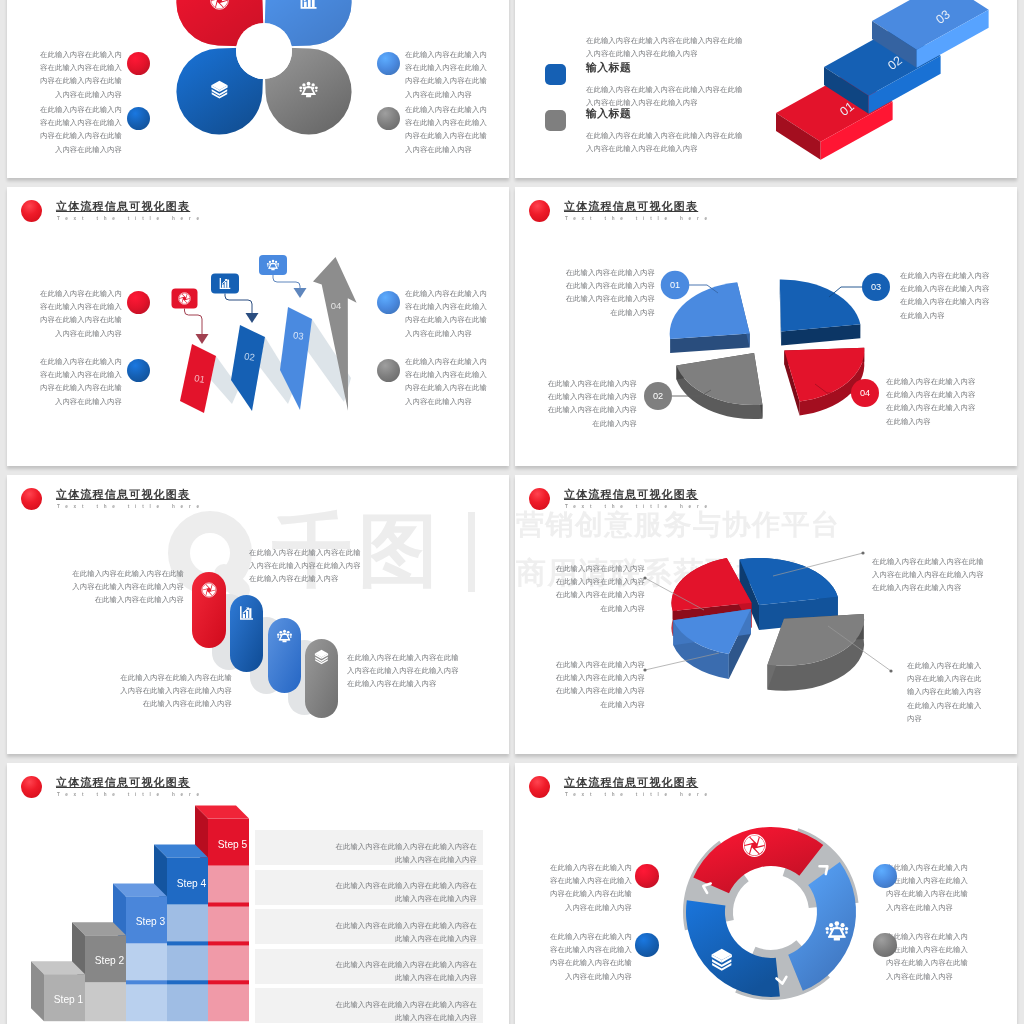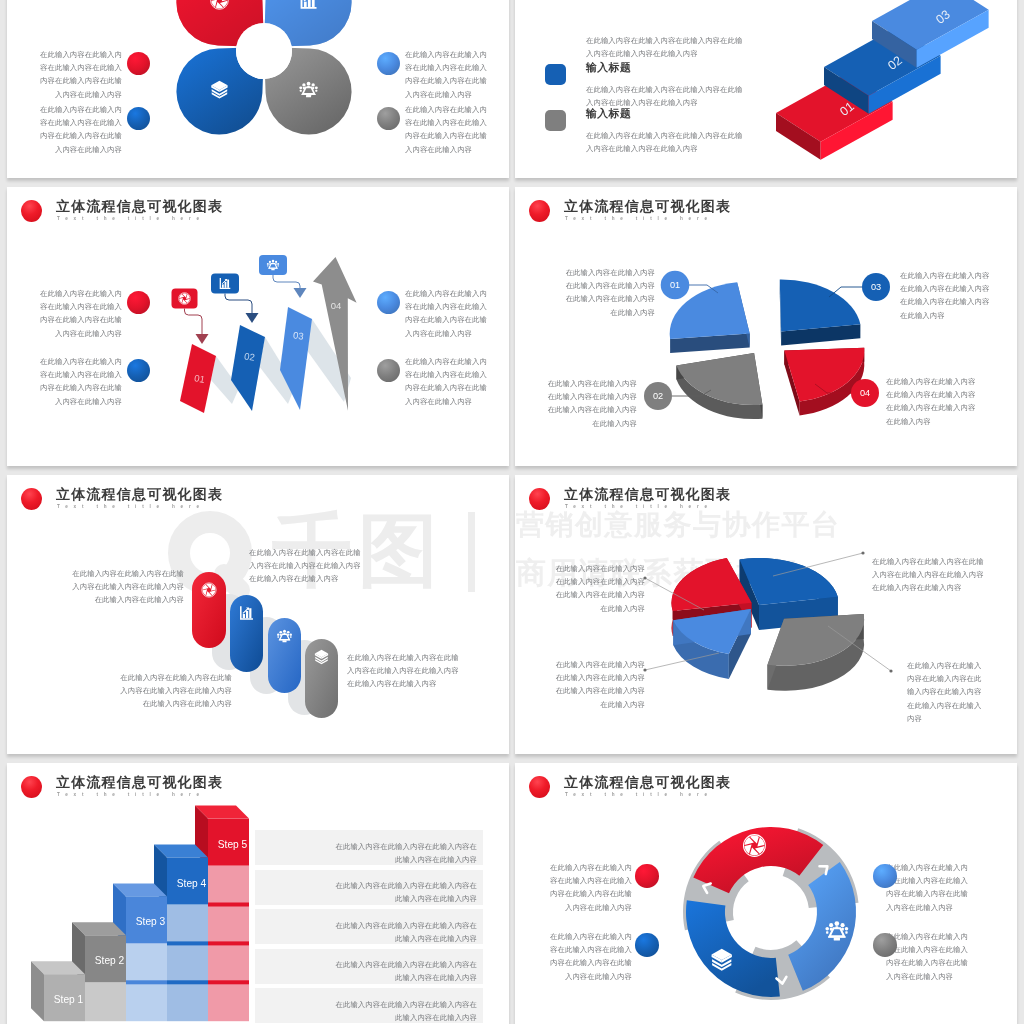--- a/index.html
+++ b/index.html
@@ -13,22 +13,22 @@
   .slide.c1{left:515px;}
   .slide.r0{top:-143px;}
   .slide.r1{top:145px;}
   .slide.r2{top:433px;}
   .slide.r3{top:721px;}
   .slide.r4{top:1009px;}
   
   .hdr{position:absolute;left:0;top:0;width:100%;height:48px;}
   .hdr .ball{position:absolute;left:14px;top:13px;width:21px;height:22px;border-radius:50%;
      background:radial-gradient(circle at 40% 27%, #ff4450 0%, #ef1b29 42%, #cf0a18 100%);}
-  .hdr .t1{position:absolute;left:49px;top:13px;font-size:14px;font-weight:bold;color:#3b3b3b;
-     letter-spacing:1.2px;white-space:nowrap;line-height:12px;}
+  .hdr .t1{position:absolute;left:49px;top:13px;font-size:11px;font-weight:bold;color:#3b3b3b;
+     letter-spacing:1.2px;white-space:nowrap;line-height:12px;text-decoration:underline;}
   .hdr .t2{position:absolute;left:50px;top:29px;font-size:4.6px;font-weight:bold;color:#9a9a9a;
      letter-spacing:5.8px;white-space:nowrap;line-height:6px;}
   
   .tx{position:absolute;font-size:14.6px;line-height:26.2px;color:#76787b;white-space:pre;
        letter-spacing:0.3px;transform:scale(0.5);}
   .tx{transform-origin:0 0;}
   .tx.r,.tx.j{text-align:right;}
   .tx.l,.tx.jl{text-align:left;}
   svg{display:block;overflow:visible;}
 </style>

